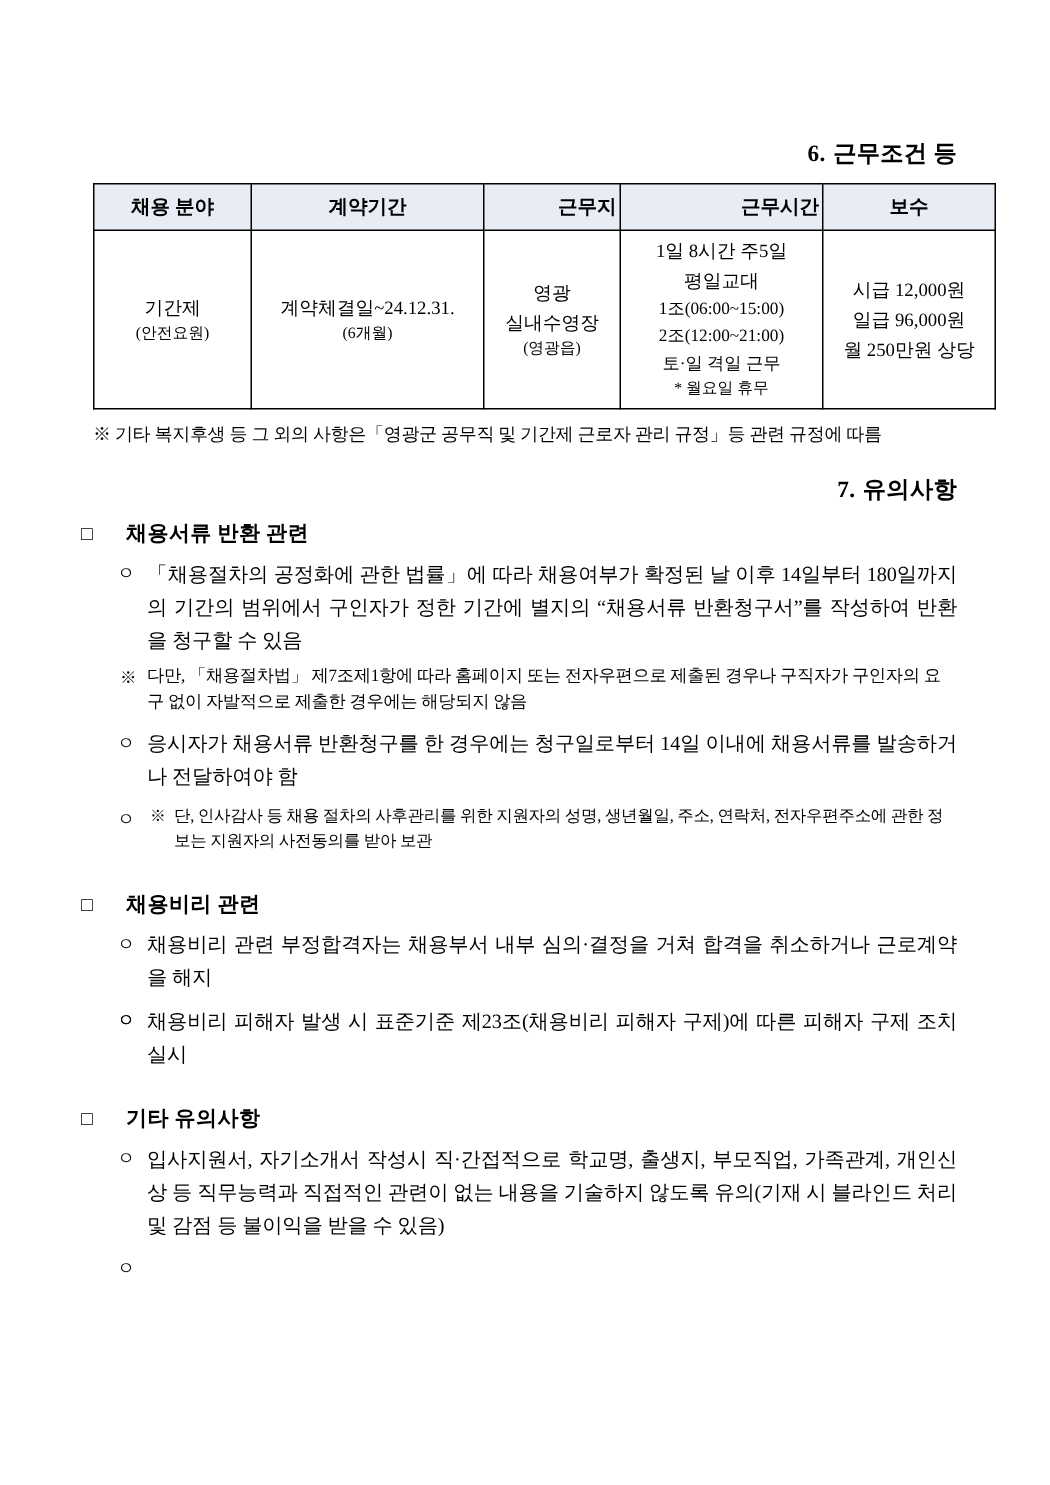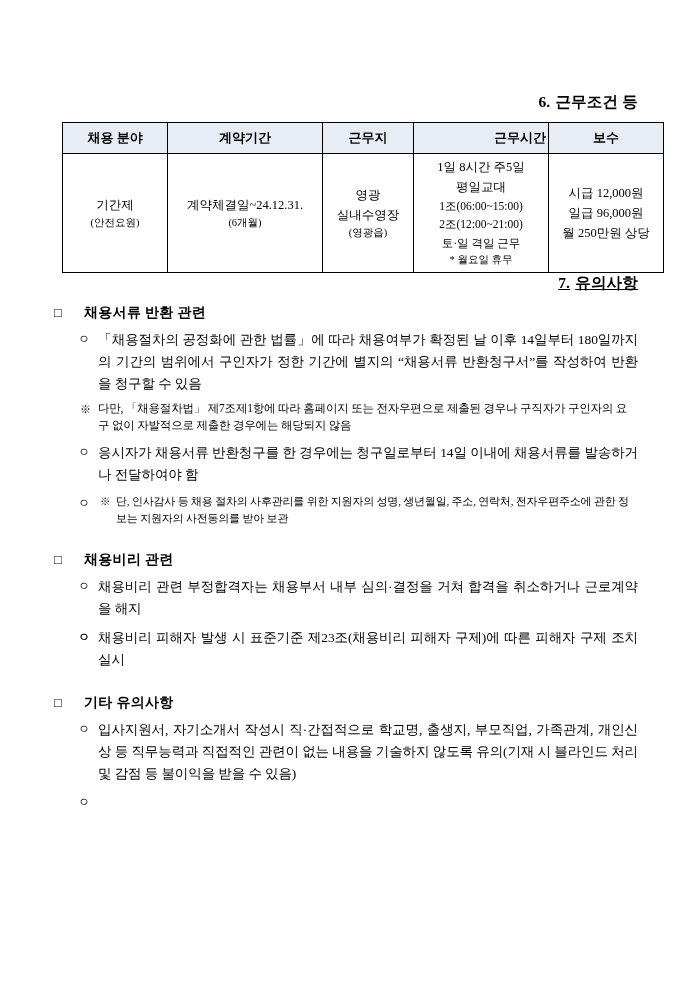--- a/index.html
+++ b/index.html
@@ -34,22 +34,22 @@
     font-size: 15.5px;
     font-weight: bold;
     letter-spacing: 0.2px;
     margin: 0 0 9px 0;
     text-align: right;
   }
   .section-heading .num {
     margin-right: 5px;
   }
   .section-heading.second {
+    margin-top: 18px;
     margin-bottom: 10px;
-    text-decoration: underline;
   }
 
   
   table.cond {
     border-collapse: collapse;
     width: 576px;
     table-layout: fixed;
     margin: 0;
   }
   table.cond th, table.cond td {
@@ -171,21 +171,21 @@
 
     <div class="section-heading">
       <span class="num">6.</span><span>근무조건 등</span>
     </div>
 
     <table class="cond">
       <thead>
         <tr>
           <th style="width:100px;">채용 분야</th>
           <th style="width:150px;">계약기간</th>
-          <th style="width:86px;">근무지</th>
+          <th style="width:86px;text-align:right;">근무지</th>
           <th style="width:130px;text-align:right;">근무시간</th>
           <th style="width:110px;font-family:Liberation Serif, serif;">보수</th>
         </tr>
       </thead>
       <tbody>
         <tr>
           <td>
             <div class="cell-lines">
               <div>기간제</div>
               <div class="sub">(안전요원)</div>
@@ -218,20 +218,21 @@
             <div class="cell-lines">
               <div>시급  12,000원</div>
               <div>일급  96,000원</div>
               <div>월 250만원 상당</div>
             </div>
           </td>
         </tr>
       </tbody>
     </table>
 
+    <div class="table-note">※ 기타 복지후생 등 그 외의 사항은「영광군 공무직 및 기간제 근로자 관리 규정」등 관련 규정에 따름</div>
 
     <div class="section-heading second">
       <span class="num">7.</span><span>유의사항</span>
     </div>
 
     <div class="group">
       <div class="box-item">
         <span class="box-mark">□</span>
         <span class="box-label">채용서류 반환 관련</span>
       </div>

